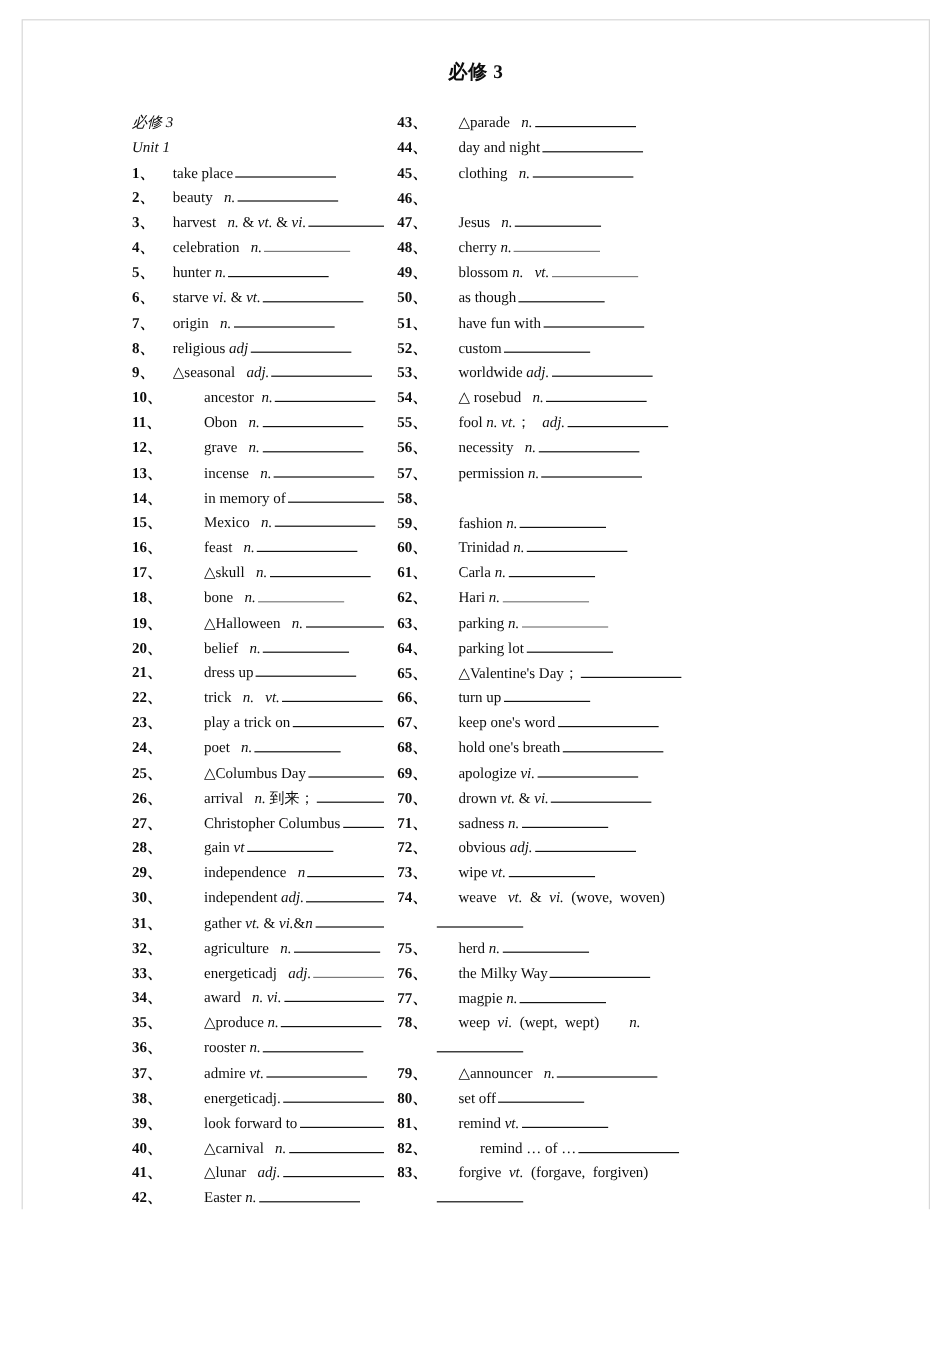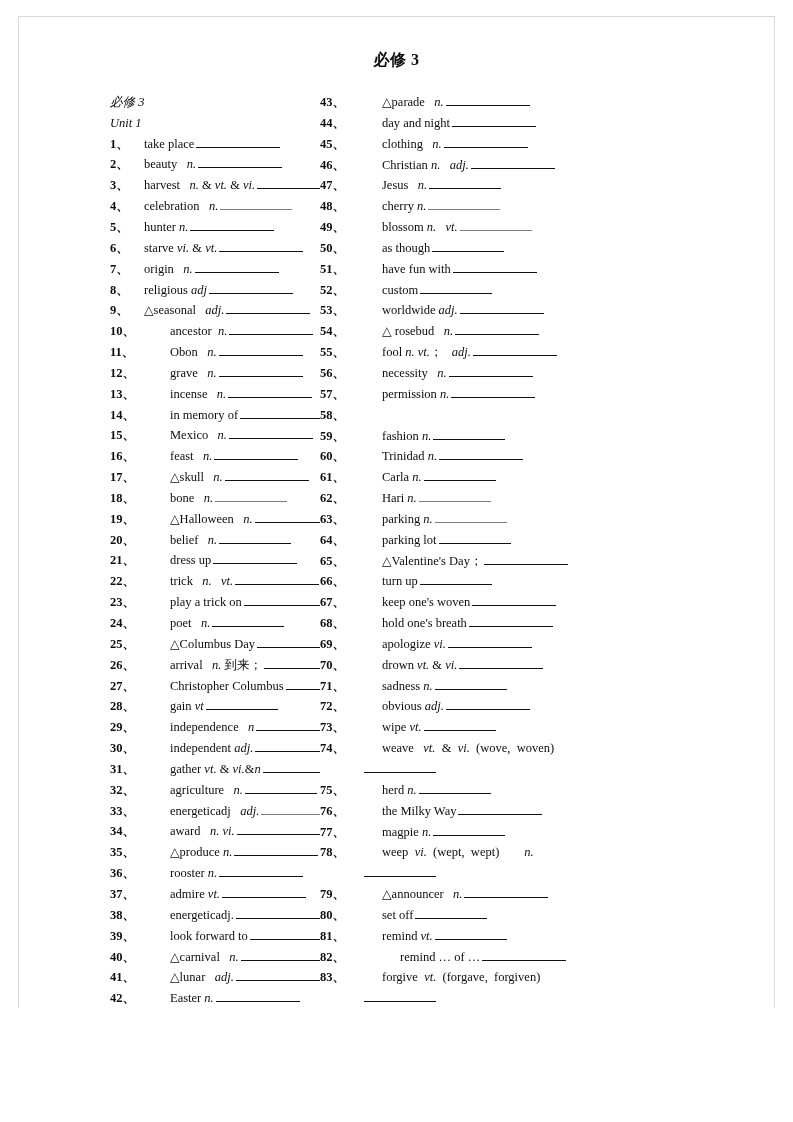--- a/index.html
+++ b/index.html
@@ -77,21 +77,21 @@
     line-height: 20.85px;
     font-size: 12.5px;
     white-space: nowrap;
   }
   .entry .num {
     font-weight: bold;
     flex: 0 0 auto;
     letter-spacing: 0px;
   }
   .col-left .entry .num { width: 34px; }
-  .col-right .entry .num { width: 36px; }
+  .col-right .entry .num { width: 36px; text-align: right; }
 
   .entry .body {
     flex: 0 1 auto;
     display: flex;
     align-items: baseline;
     overflow: hidden;
   }
   
   .entry.indent .body { padding-left: 26px; }
   .entry.indent2 .body { padding-left: 44px; justify-content: space-between; }
@@ -462,24 +462,20 @@
           </div>
           <div class="entry indent">
             <span class="num">45、</span>
             <span class="body">
               <span><span class="w">clothing   </span><span class="it">n.</span></span>
               <span class="blank l"></span>
             </span>
           </div>
           <div class="entry indent">
             <span class="num">46、</span>
-            <span class="body">
-              <span><span class="w">Christian </span><span class="it">n.</span><span class="w">   </span><span class="it">adj.</span></span>
-              <span class="blank l"></span>
-            </span>
           </div>
           <div class="entry indent">
             <span class="num">47、</span>
             <span class="body">
               <span><span class="w">Jesus   </span><span class="it">n.</span></span>
               <span class="blank m"></span>
             </span>
           </div>
           <div class="entry indent">
             <span class="num">48、</span>
@@ -606,21 +602,21 @@
           <div class="entry indent">
             <span class="num">66、</span>
             <span class="body">
               <span><span class="w">turn up</span></span>
               <span class="blank m"></span>
             </span>
           </div>
           <div class="entry indent">
             <span class="num">67、</span>
             <span class="body">
-              <span><span class="w">keep one's woven</span></span>
+              <span><span class="w">keep one's word</span></span>
               <span class="blank l"></span>
             </span>
           </div>
           <div class="entry indent">
             <span class="num">68、</span>
             <span class="body">
               <span><span class="w">hold one's breath</span></span>
               <span class="blank l"></span>
             </span>
           </div>

